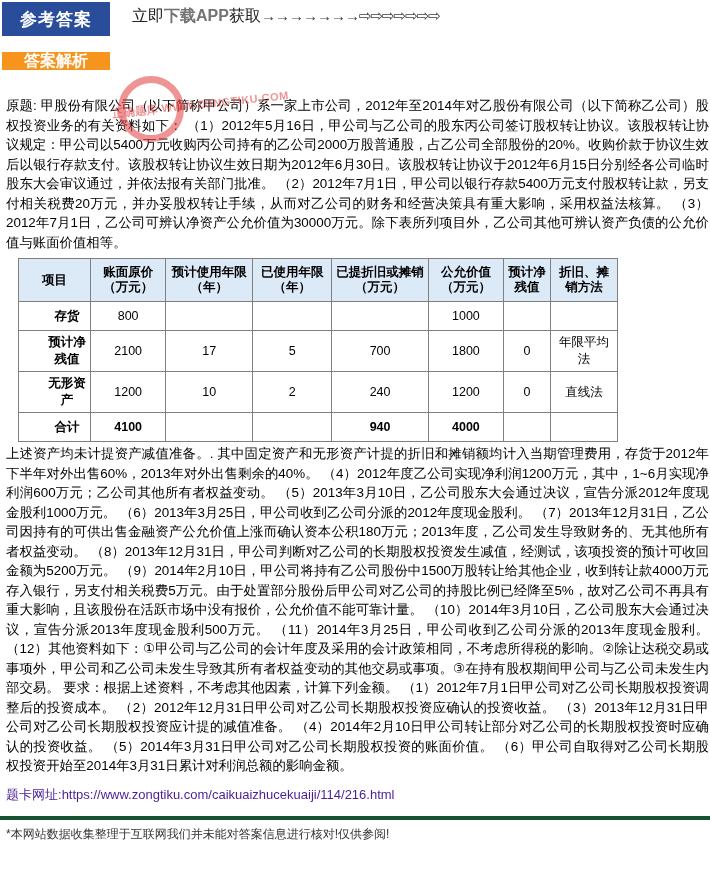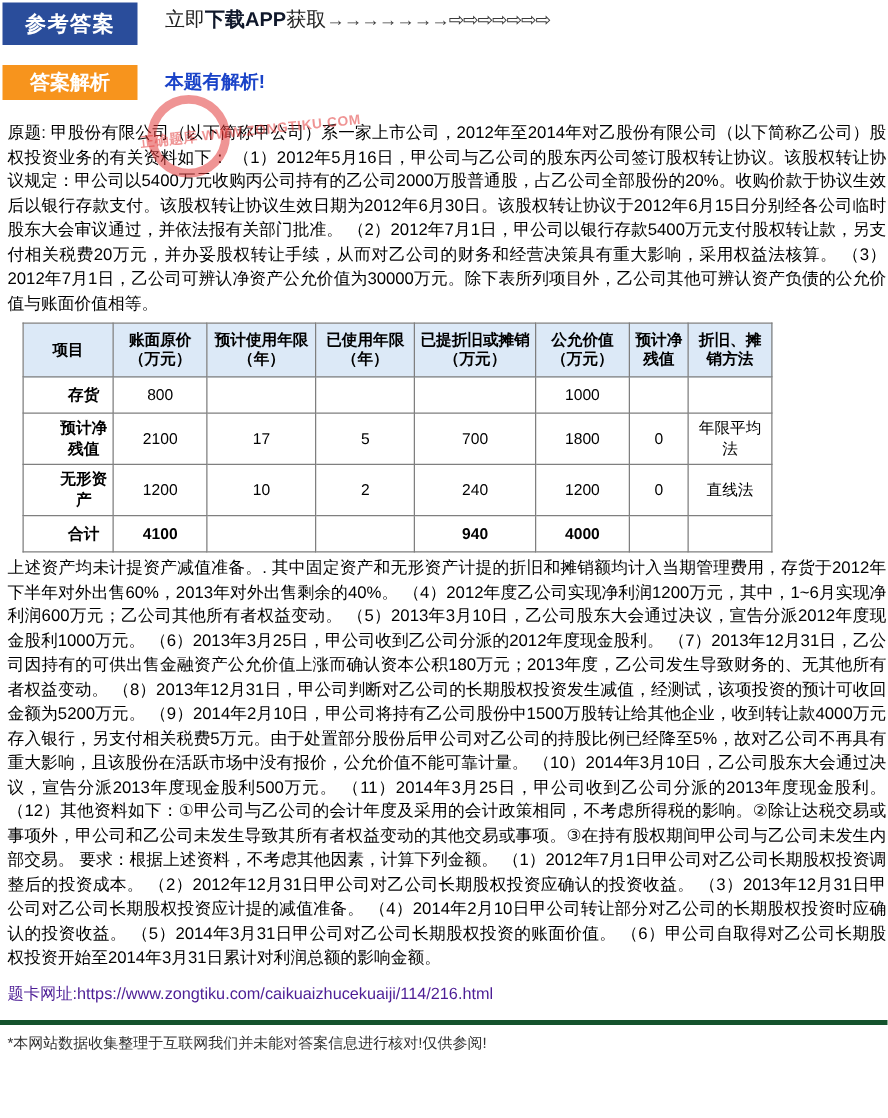--- a/index.html
+++ b/index.html
@@ -38,39 +38,39 @@
   .download-line{
     flex:1;
     font-size:16px;
     color:#222;
     padding-left:22px;
     padding-top:6px;
     white-space:nowrap;
     letter-spacing:0px;
   }
   .download-line .hl{
-    color:#0f172a;
+    color:#737373;
     font-weight:bold;
   }
   .download-line .arrows{
     color:#3b3b3b;
     font-size:15px;
     letter-spacing:-1px;
   }
 
   
   .analysis-row{
     display:flex;
     align-items:flex-start;
     height:44px;
     margin-top:10px;
   }
   .badge-analysis{
     width:108px;
-    height:28px;
+    height:18px;
     background:#f7941d;
     color:#ffffff;
     font-size:16px;
     font-weight:bold;
     display:flex;
     align-items:center;
     justify-content:center;
     margin-left:2px;
   }
   .analysis-text{
@@ -173,21 +173,20 @@
 
   <div class="header-row">
     <div class="badge-answer">参考答案</div>
     <div class="download-line">
       <span>立即</span><span class="hl">下载APP</span><span>获取</span><span class="arrows">→→→→→→→⇨⇨⇨⇨⇨⇨⇨</span>
     </div>
   </div>
 
   <div class="analysis-row">
     <div class="badge-analysis">答案解析</div>
-    <div class="analysis-text">本题有解析!</div>
   </div>
 
   <div class="watermark">
     <div class="ring"></div>
     <div class="wtext">正确题库 WWW.ZONGTIKU.COM</div>
   </div>
 
   <div class="body-text">
     <p>原题: 甲股份有限公司（以下简称甲公司）系一家上市公司，2012年至2014年对乙股份有限公司（以下简称乙公司）股权投资业务的有关资料如下： （1）2012年5月16日，甲公司与乙公司的股东丙公司签订股权转让协议。该股权转让协议规定：甲公司以5400万元收购丙公司持有的乙公司2000万股普通股，占乙公司全部股份的20%。收购价款于协议生效后以银行存款支付。该股权转让协议生效日期为2012年6月30日。该股权转让协议于2012年6月15日分别经各公司临时股东大会审议通过，并依法报有关部门批准。 （2）2012年7月1日，甲公司以银行存款5400万元支付股权转让款，另支付相关税费20万元，并办妥股权转让手续，从而对乙公司的财务和经营决策具有重大影响，采用权益法核算。 （3）2012年7月1日，乙公司可辨认净资产公允价值为30000万元。除下表所列项目外，乙公司其他可辨认资产负债的公允价值与账面价值相等。</p>
   </div>

